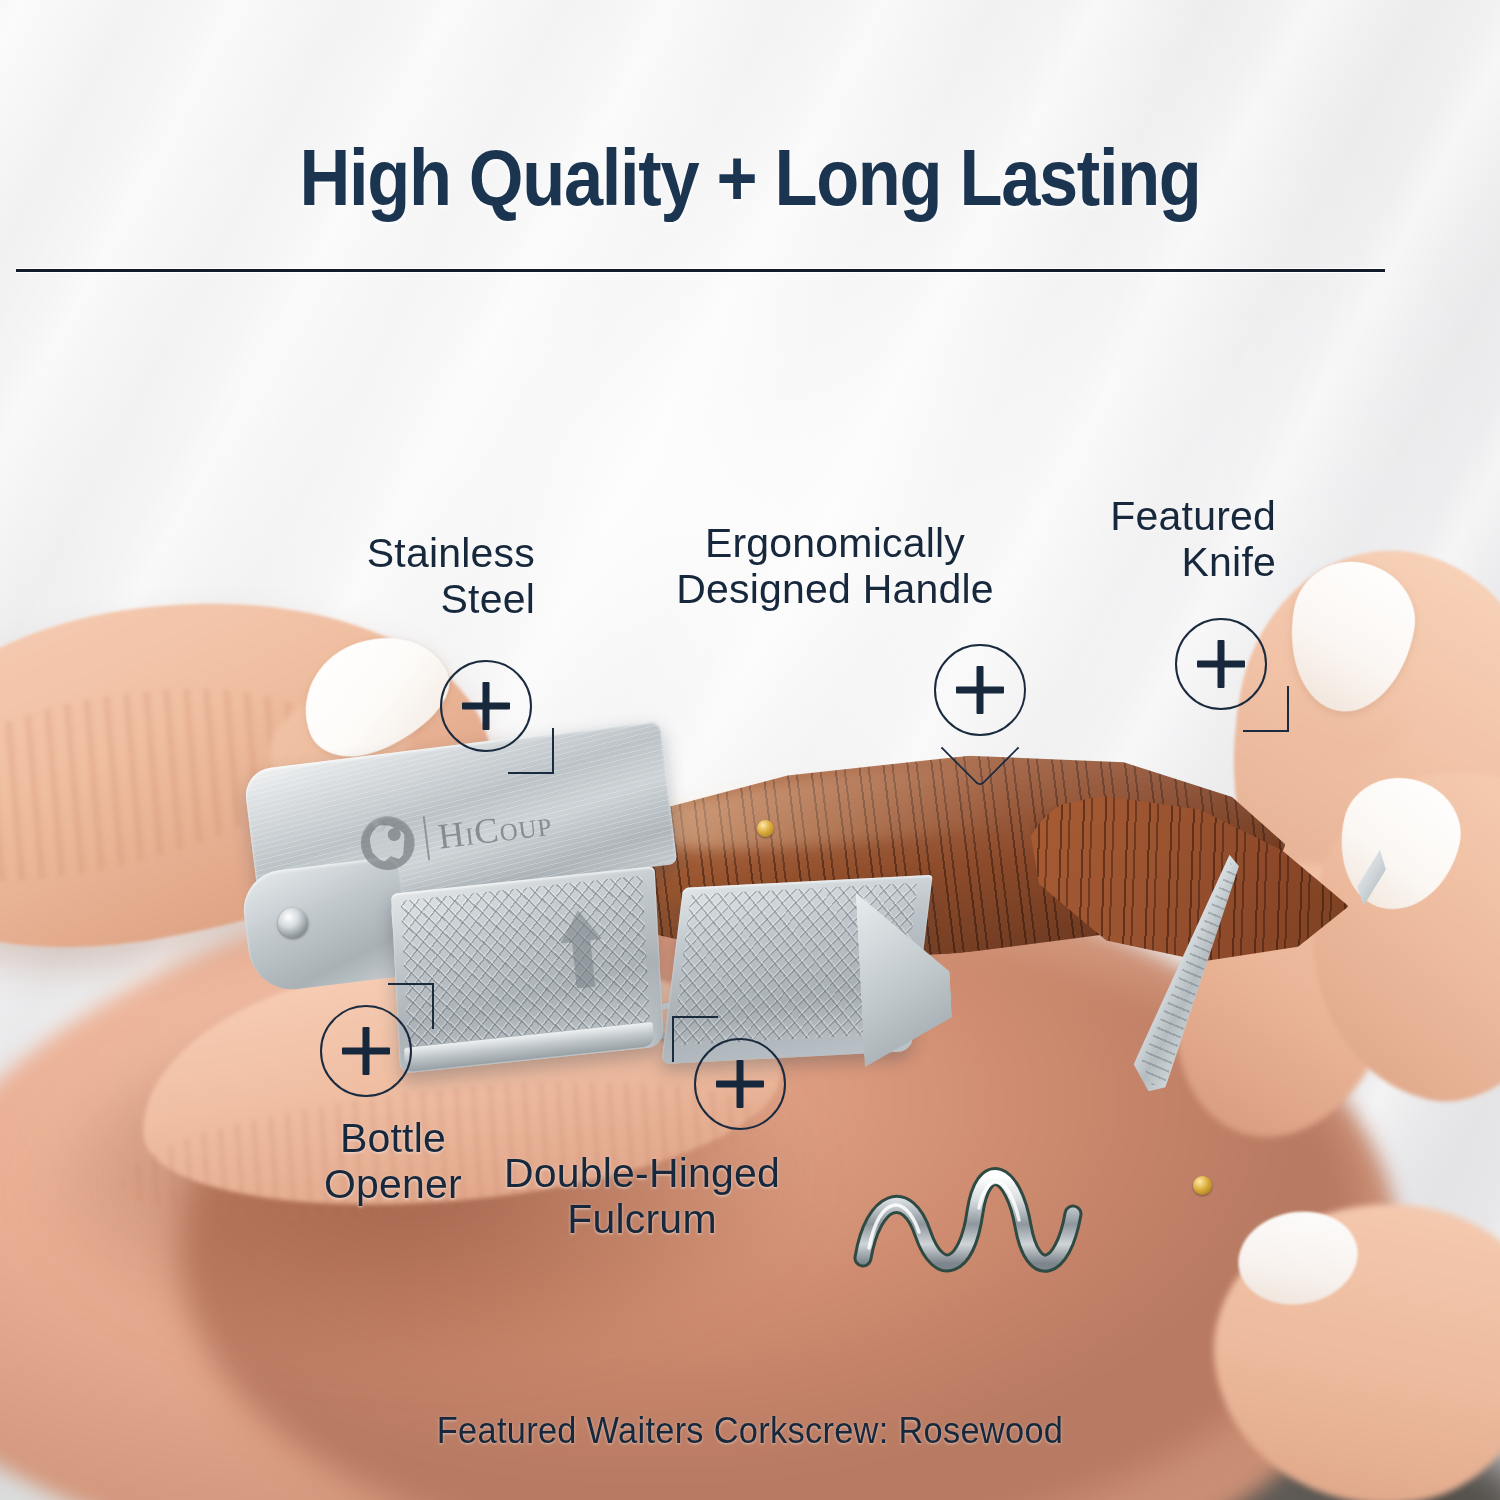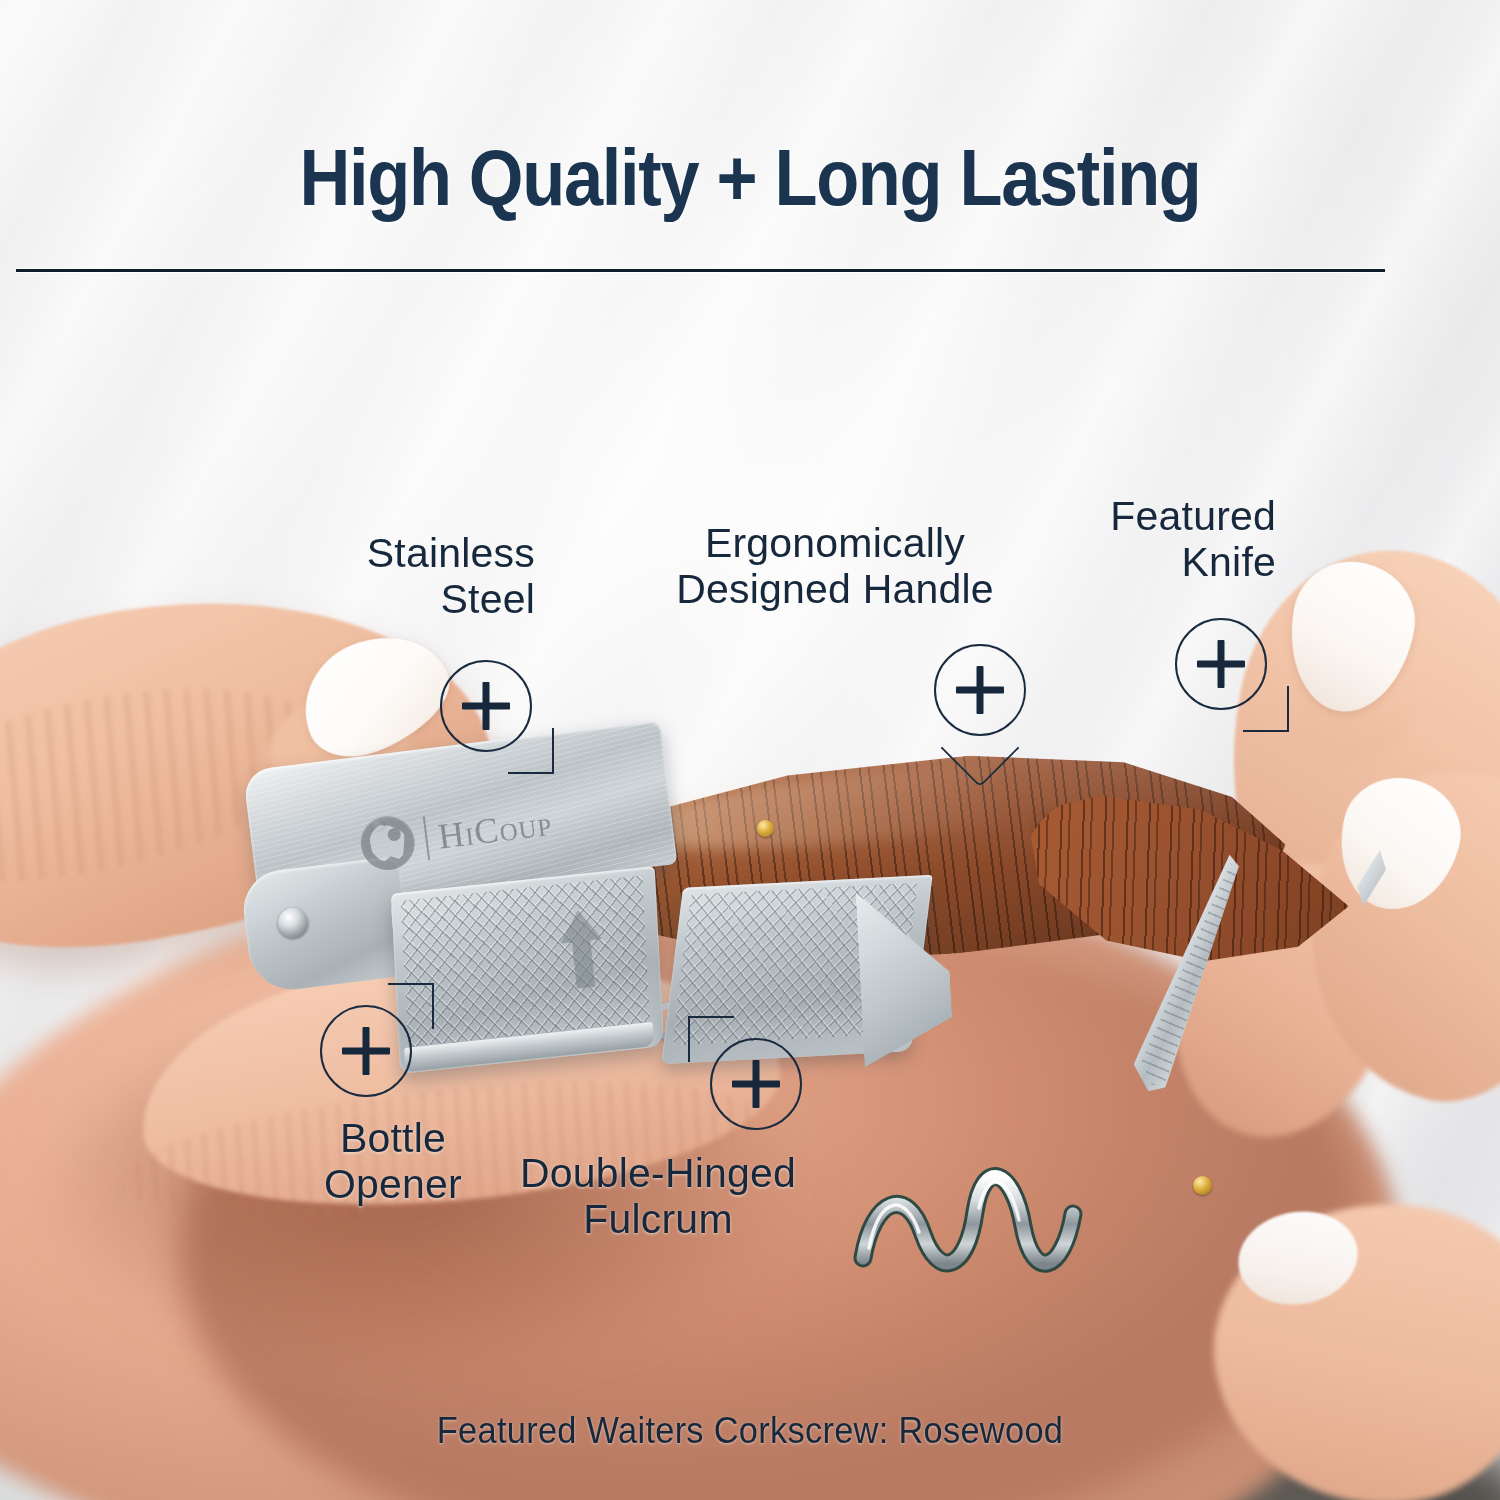--- a/index.html
+++ b/index.html
@@ -583,21 +583,21 @@
   <div class="callout" style="left:258px; top:1005px; width:270px;">
     <div class="marker" style="left:62px; top:0px;">
       <span class="ring"></span>
       <span class="plus"></span>
       <span class="tail tr"></span>
     </div>
     <div class="txt ta-center" style="margin-top:110px;">Bottle
 Opener</div>
   </div>
 
-  <div class="callout" style="left:468px; top:1038px; width:380px;">
+  <div class="callout" style="left:452px; top:1038px; width:380px;">
     <div class="marker" style="left:242px; top:0px;">
       <span class="ring"></span>
       <span class="plus"></span>
       <span class="tail tl"></span>
     </div>
     <div class="txt ta-center" style="margin-top:112px;">Double-Hinged
 Fulcrum</div>
   </div>
 
   <div class="caption">Featured Waiters Corkscrew: Rosewood</div>

